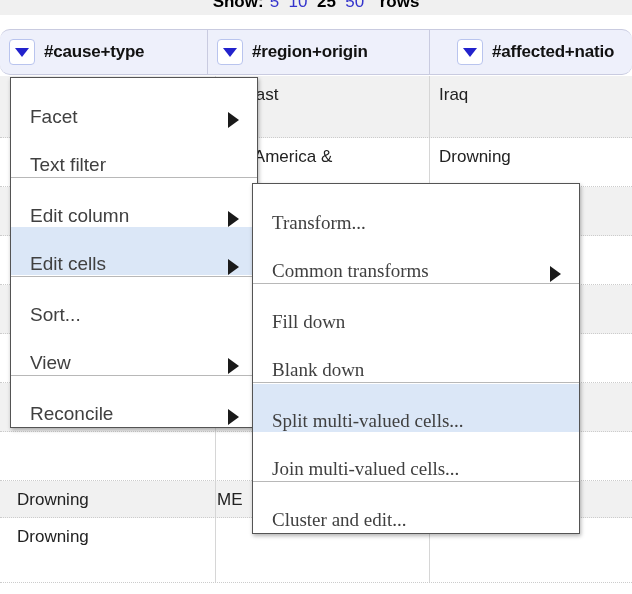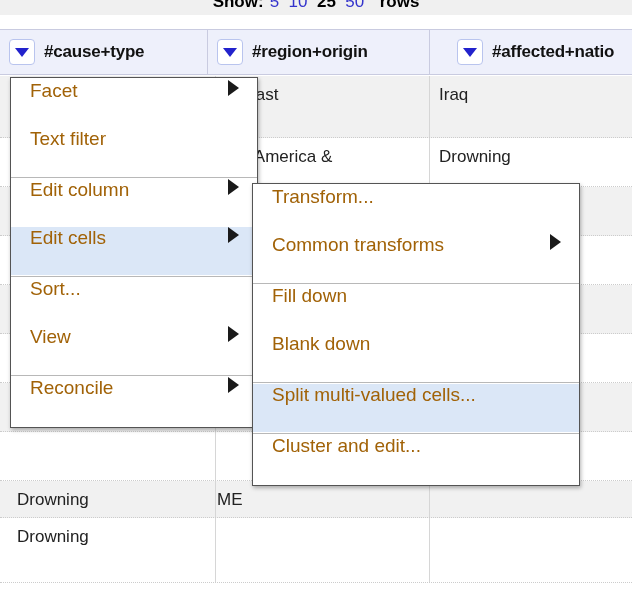--- a/index.html
+++ b/index.html
@@ -39,20 +39,21 @@
   .rows-bar .suffix { font-weight: 700; color: #000; }
 
   
   .header-band {
     position: absolute;
     left: 0; top: 29px;
     width: 632px; height: 46px;
     background: #eef0fb;
     border-top: 1px solid #c9cbe0;
     border-bottom: 1px solid #c9cbe0;
+    border-radius: 10px;
   }
   .col-head {
     position: absolute;
     top: 0; height: 44px;
     display: flex;
     align-items: center;
     gap: 9px;
     padding-left: 9px;
     border-right: 1px solid #c9cbe0;
     overflow: hidden;
@@ -107,31 +108,31 @@
   
   .menu {
     position: absolute;
     background: #ffffff;
     border: 1px solid #545454;
     box-shadow: 1px 2px 4px rgba(0,0,0,0.30);
     padding: 2px 0;
     z-index: 40;
   }
   #main-menu { left: 10px; top: 77px; width: 248px; }
-  #sub-menu  { left: 252px; top: 183px; width: 328px; }
+  #sub-menu  { left: 252px; top: 183px; width: 328px; font-family: Liberation Serif, serif; }
 
   .mi {
     position: relative;
     height: 48px;
     display: flex;
-    align-items: flex-start;
+    align-items: flex-end;
     padding-left: 19px;
     padding-right: 16px;
     font-size: 19px;
-    color: #a16207;
+    color: #404040;
     white-space: nowrap;
     cursor: default;
   }
   .mi.hl { background: #dbe7f7; }
   .mi .arrow {
     position: absolute;
     right: 18px;
     width: 0; height: 0;
     border-top: 8px solid transparent;
     border-bottom: 8px solid transparent;
@@ -272,19 +273,22 @@
       <div class="mi">
         <span>Fill down</span>
       </div>
       <div class="mi">
         <span>Blank down</span>
       </div>
       <div class="msep"></div>
       <div class="mi hl">
         <span>Split multi-valued cells...</span>
       </div>
+      <div class="mi">
+        <span>Join multi-valued cells...</span>
+      </div>
       <div class="msep"></div>
       <div class="mi">
         <span>Cluster and edit...</span>
       </div>
     </div>
 
 </div>
 
 </body></html>

